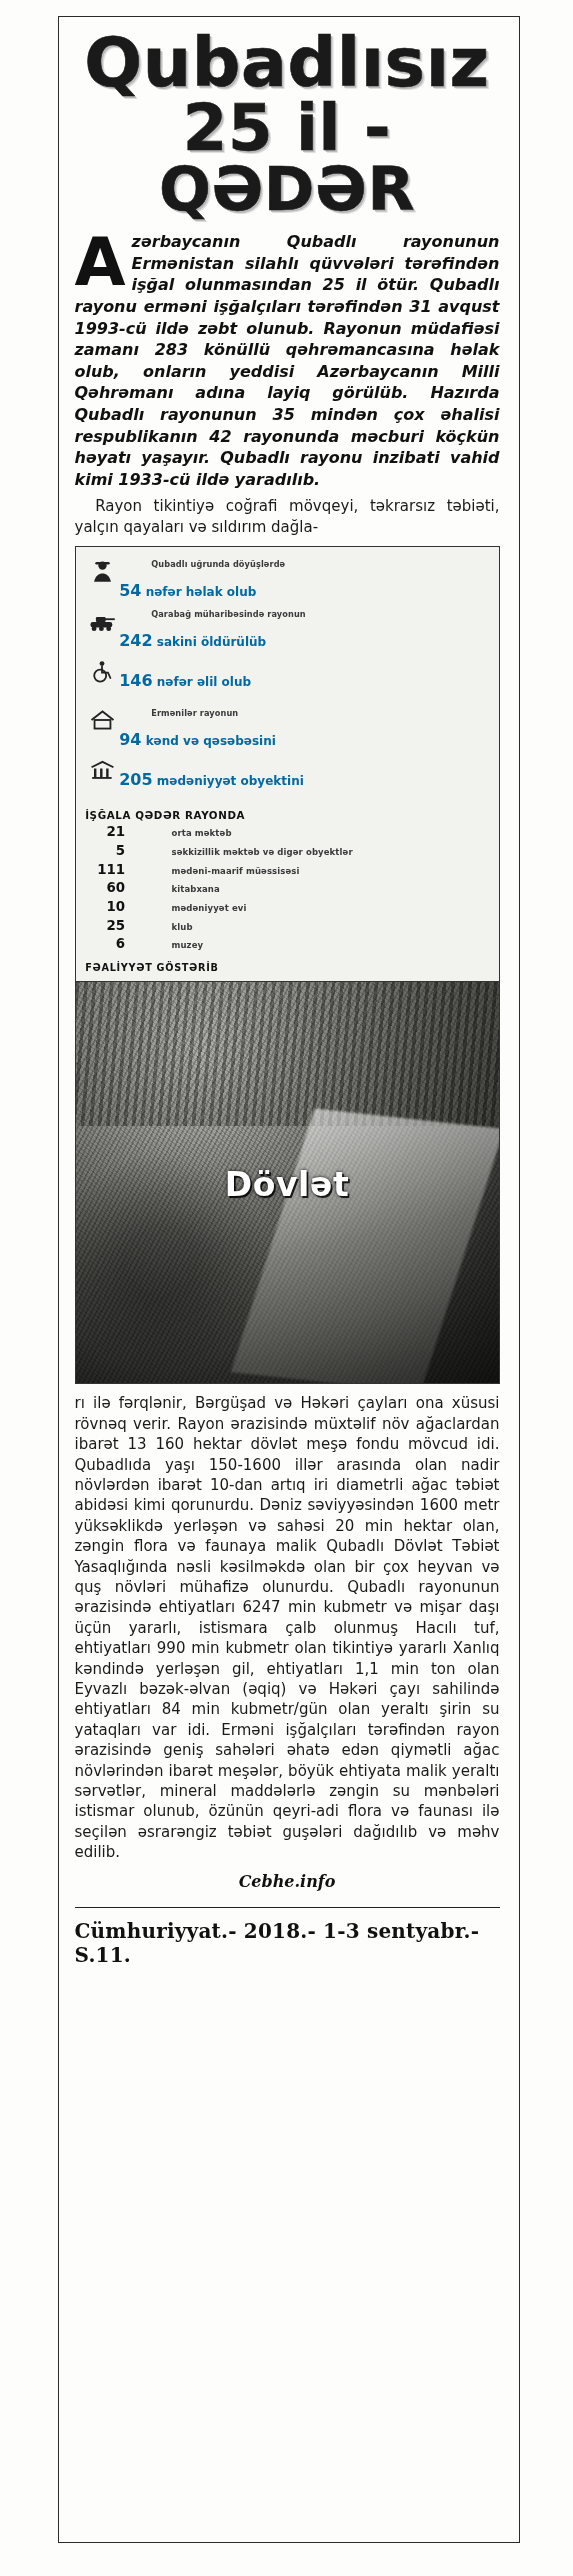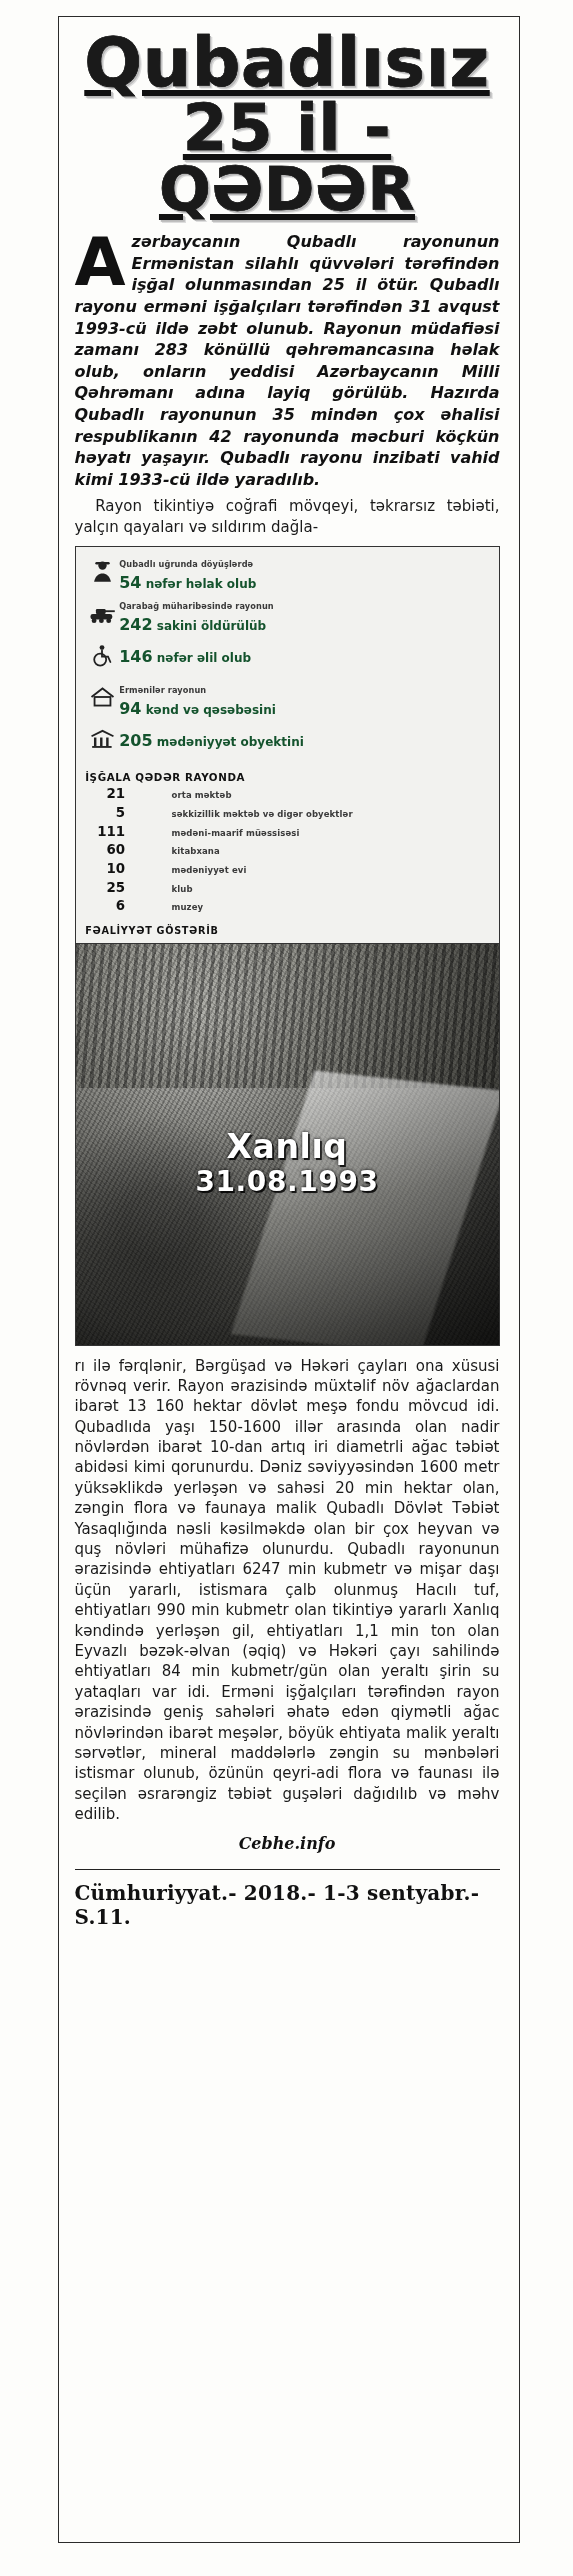--- a/index.html
+++ b/index.html
@@ -41,21 +41,20 @@
     margin: 0 auto;
     width: 425px;
     padding-top: 28px;
     box-sizing: border-box;
   }
 
   
   .headline {
     text-align: center;
     margin-bottom: 11px;
-    text-decoration: underline;
   }
   .headline .line {
     font-family: "DejaVu Sans", sans-serif;
     font-weight: bold;
     color: #1a1a1a;
     letter-spacing: 0.6px;
     line-height: 1.04;
     text-shadow:
        1.8px 1.8px 0 #b9b9b9,
        3px 3px 0 #dddddd;
@@ -132,28 +131,29 @@
     flex: 1;
     padding-top: 1.2px;
   }
   .stat-caption {
     font-family: "DejaVu Sans", sans-serif;
     font-size: 8.2px;
     font-weight: bold;
     color: #3a3a3a;
     letter-spacing: 0.1px;
     line-height: 1.25;
+    margin-left: 32px;
   }
   .stat-value {
     font-family: "DejaVu Sans", sans-serif;
     font-size: 12px;
     font-weight: bold;
-    color: #14532d;
+    color: #0369a1;
     line-height: 1.3;
-    margin-top: 4px;
+    margin-top: 12px;
   }
   .stat-value .num { font-size: 16px; }
   .group-gap { height: 8.5px; }
 
   .list-head {
     font-family: "DejaVu Sans", sans-serif;
     font-size: 10.3px;
     font-weight: bold;
     letter-spacing: 0.6px;
     color: #111;
@@ -424,22 +424,21 @@
         </div>
       </div>
 
       <div class="footer-band">FƏALİYYƏT GÖSTƏRİB</div>
 
       <div class="photo">
         <div class="rocks"></div>
         <div class="trees"></div>
         <div class="river"></div>
         <div class="photo-label">
-          <div class="t1">Xanlıq</div>
-          <div class="t2">31.08.1993</div>
+          <div class="t1">Dövlət</div>
         </div>
       </div>
     </div>
 
     <p class="body-para cont">rı ilə fərqlənir, Bərgüşad və Həkəri çayları ona xüsusi rövnəq verir. Rayon ərazisində müxtəlif növ ağaclardan ibarət 13 160 hektar dövlət meşə fondu mövcud idi. Qubadlıda yaşı 150-1600 illər arasında olan nadir növlərdən ibarət 10-dan artıq iri diametrli ağac təbiət abidəsi kimi qorunurdu. Dəniz səviyyəsindən 1600 metr yüksəklikdə yerləşən və sahəsi 20 min hektar olan, zəngin flora və faunaya malik Qubadlı Dövlət Təbiət Yasaqlığında nəsli kəsilməkdə olan bir çox heyvan və quş növləri mühafizə olunurdu. Qubadlı rayonunun ərazisində ehtiyatları 6247 min kubmetr və mişar daşı üçün yararlı, istismara çalb olunmuş Hacılı tuf, ehtiyatları 990 min kubmetr olan tikintiyə yararlı Xanlıq kəndində yerləşən gil, ehtiyatları 1,1 min ton olan Eyvazlı bəzək-əlvan (əqiq) və Həkəri çayı sahilində ehtiyatları 84 min kubmetr/gün olan yeraltı şirin su yataqları var idi. Erməni işğalçıları tərəfindən rayon ərazisində geniş sahələri əhatə edən qiymətli ağac növlərindən ibarət meşələr, böyük ehtiyata malik yeraltı sərvətlər, mineral maddələrlə zəngin su mənbələri istismar olunub, özünün qeyri-adi flora və faunası ilə seçilən əsrarəngiz təbiət guşələri dağıdılıb və məhv edilib.</p>
 
     <div class="signature">Cebhe.info</div>
 
     <div class="source-rule"></div>
     <div class="source">Cümhuriyyat.- 2018.- 1-3 sentyabr.- S.11.</div>

